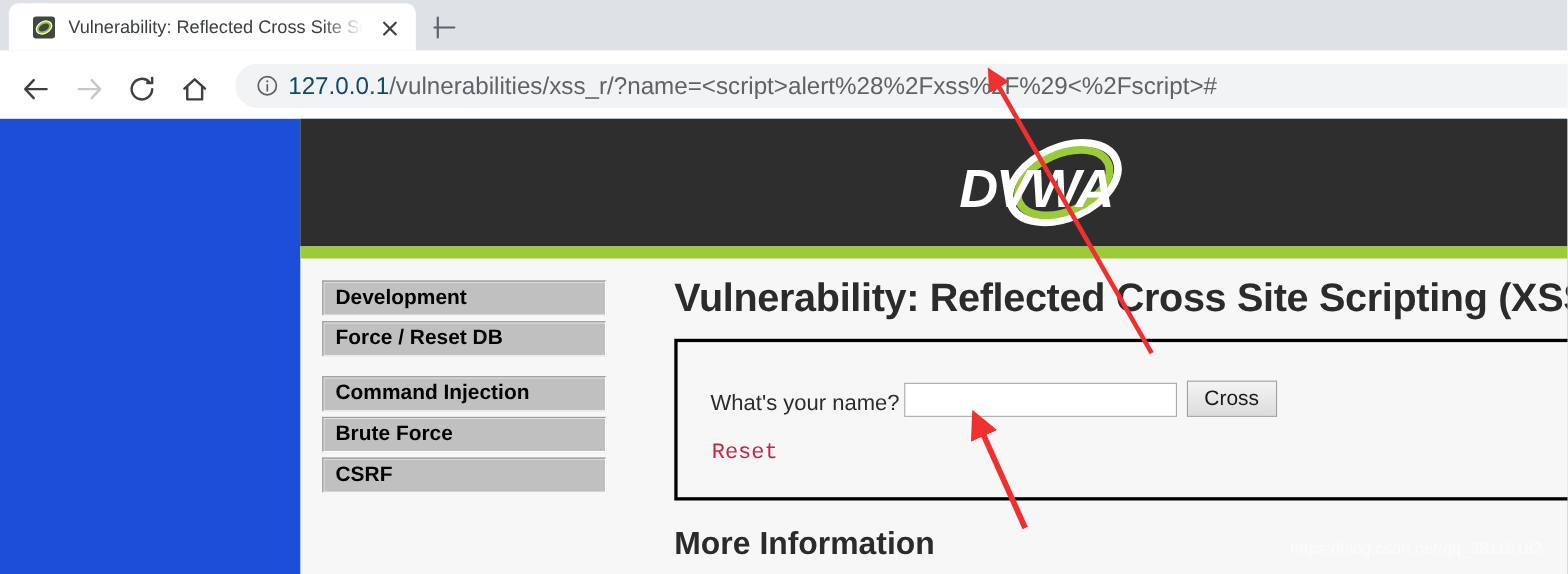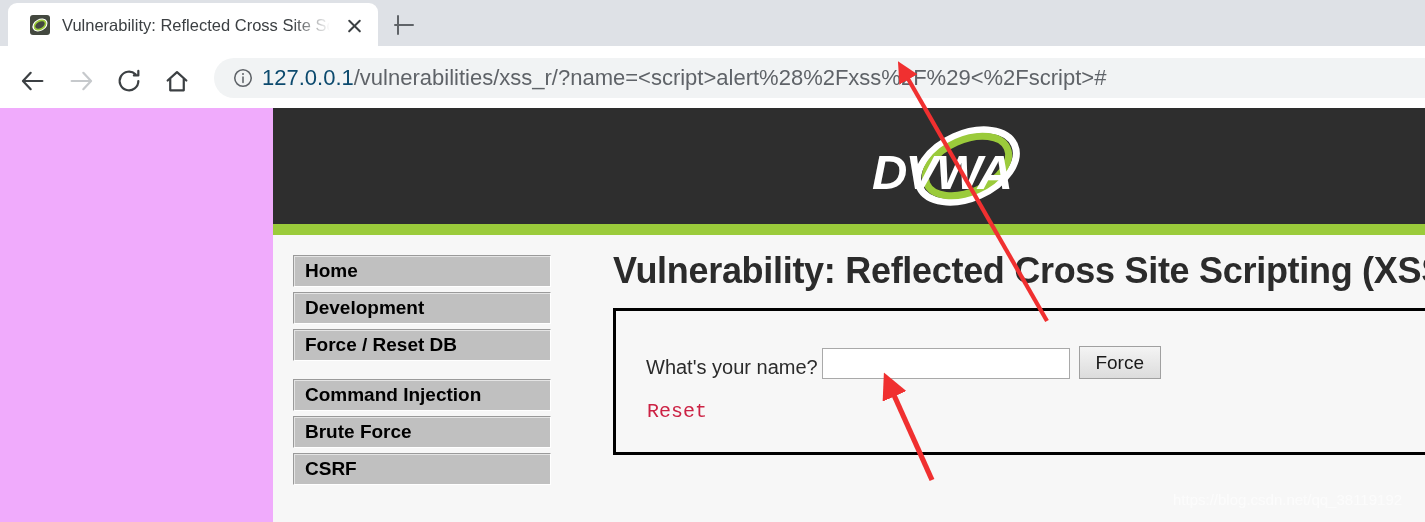--- a/index.html
+++ b/index.html
@@ -75,21 +75,21 @@
   .url-text {
     position: absolute; left: 48px; top: 5px; height: 30px;
     line-height: 30px; font-size: 22px; white-space: nowrap;
     color: #5f6368;
   }
   .url-text .host { color: #0c4a6e; }
 
   
   .page {
     position: absolute; left: 0; top: 108px; width: 1425px; height: 414px;
-    background: #f0abfc;
+    background: #1d4ed8;
   }
   .site {
     position: absolute; left: 273px; top: 0; width: 1152px; height: 414px;
     background: #f7f7f7;
   }
   .site-header {
     position: absolute; left: 0; top: 0; width: 1152px; height: 116px;
     background: #2e2e2e;
   }
   .green-bar {
@@ -238,23 +238,20 @@
             <ellipse cx="100" cy="48" rx="44" ry="26" fill="none" stroke="#9bcb3b" stroke-width="7" transform="rotate(-24 100 48)"></ellipse>
           </svg>
           <div class="logo-text">DVWA</div>
         </div>
       </div>
       <div class="green-bar"></div>
 
       <div class="sidebar">
         <div class="menu-group">
           <div class="menu-item">
-              <span>Home</span>
-            </div>
-          <div class="menu-item">
               <span>Development</span>
             </div>
           <div class="menu-item">
               <span>Force / Reset DB</span>
             </div>
         </div>
         <div class="menu-group">
           <div class="menu-item">
               <span>Command Injection</span>
             </div>
@@ -267,25 +264,26 @@
         </div>
       </div>
 
       <div class="main">
         <div class="page-title">Vulnerability: Reflected Cross Site Scripting (XSS)</div>
 
         <div class="vuln-box">
           <div class="form-row">
             <span class="form-label">What's your name?</span>
             <input class="name-input" type="text" value="" style="">
-            <button class="submit-btn">Force</button>
+            <button class="submit-btn">Cross</button>
           </div>
           <div class="hello">Reset</div>
         </div>
 
+        <div class="more-info">More Information</div>
       </div>
 
     </div>
   </div>
 
   <svg class="arrows">
     <defs>
       <marker id="ah" markerWidth="5" markerHeight="5" refX="2.6" refY="2.5" orient="auto">
         <path d="M0,0 L5,2.5 L0,5 z" fill="#f03030"></path>
       </marker>

